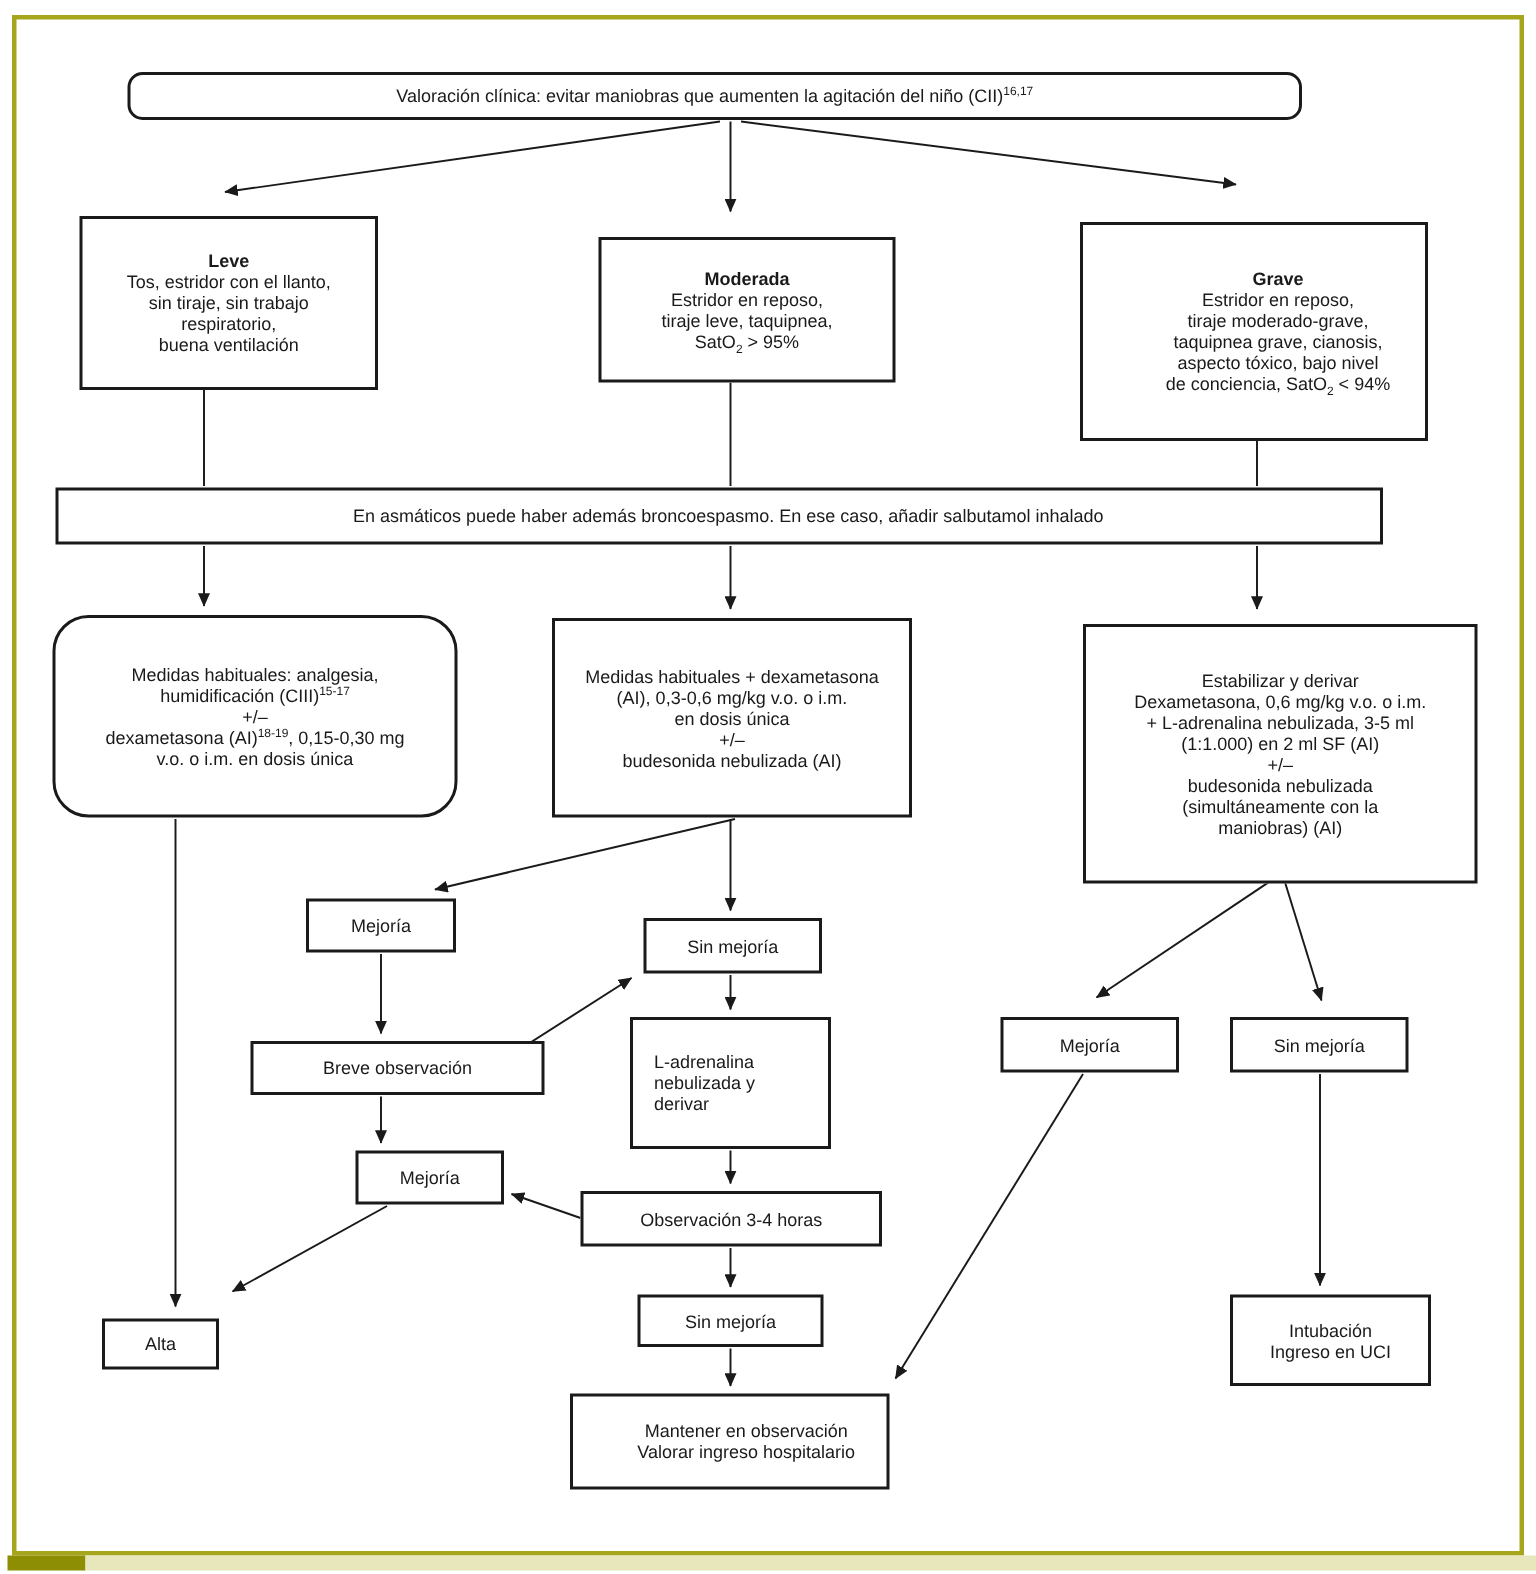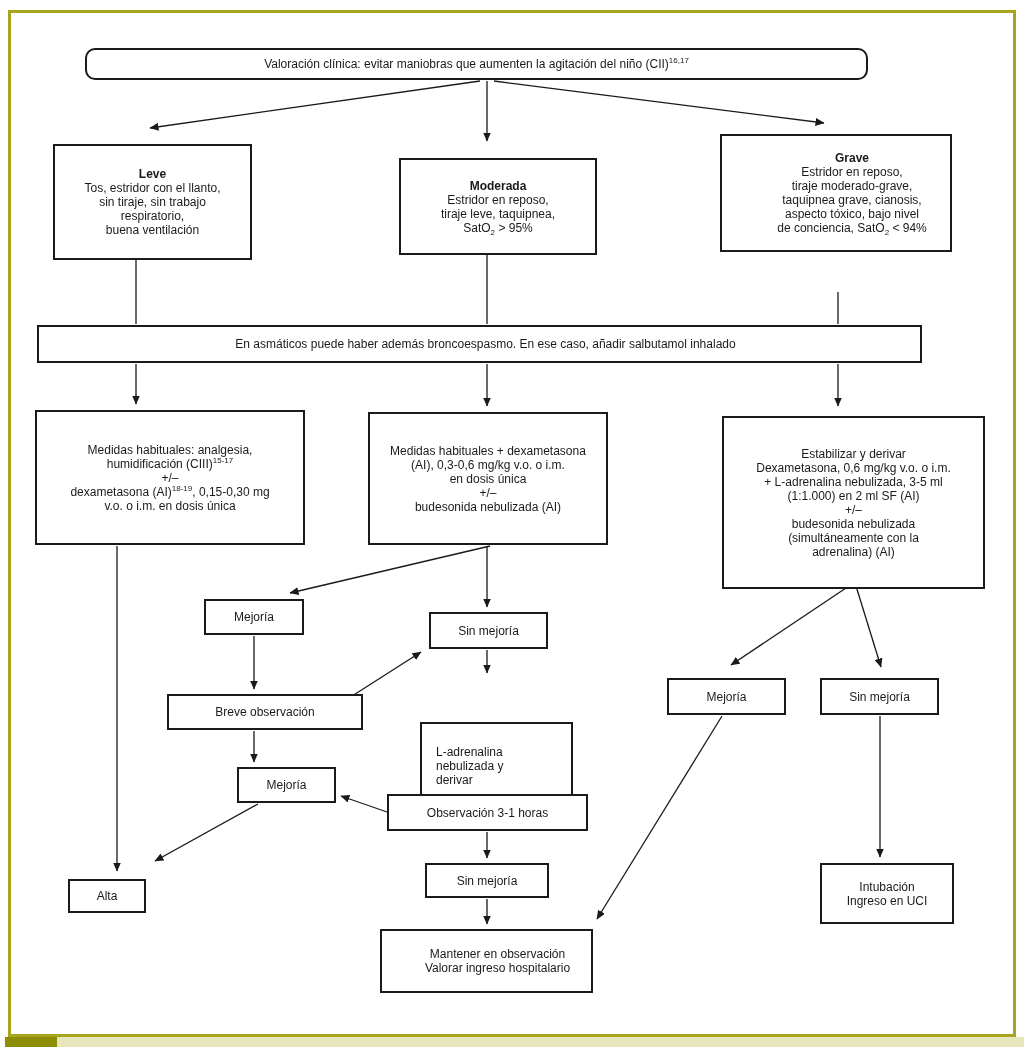--- a/index.html
+++ b/index.html
@@ -14,29 +14,29 @@
         text-align:center;font-size:12px;line-height:14px;}
   .node .ttl{font-weight:bold;}
   .node sup{font-size:8px;line-height:0;vertical-align:super;}
   .node sub{font-size:8px;line-height:0;vertical-align:sub;}
   .node.left{align-items:flex-start;text-align:left;padding-left:14px;}
   svg.wires{position:absolute;left:0;top:0;pointer-events:none;}
   
   #n-valoracion{left:85px;top:48px;width:783px;height:32px;border-radius:10px;}
   #n-leve{left:53px;top:144px;width:199px;height:116px;}
   #n-moderada{left:399px;top:158px;width:198px;height:97px;}
-  #n-grave{left:720px;top:134px;width:232px;height:118px;padding-left:32px;}
+  #n-grave{left:720px;top:148px;width:232px;height:146px;padding-left:32px;}
   #n-asmaticos{left:37px;top:325px;width:885px;height:38px;padding-left:12px;}
-  #n-tx-leve{left:35px;top:410px;width:270px;height:135px;}
+  #n-tx-leve{left:35px;top:410px;width:270px;height:135px;border-radius:24px;}
   #n-tx-moderada{left:368px;top:412px;width:240px;height:133px;}
   #n-tx-grave{left:722px;top:416px;width:263px;height:173px;}
   #n-mejoria-1{left:204px;top:599px;width:100px;height:36px;}
   #n-sin-mejoria-1{left:429px;top:612px;width:119px;height:37px;}
   #n-breve-obs{left:167px;top:694px;width:196px;height:36px;}
-  #n-l-adrenalina{left:420px;top:678px;width:153px;height:88px;margin-top:44px;}
+  #n-l-adrenalina{left:420px;top:678px;width:134px;height:88px;}
   #n-mejoria-2{left:237px;top:767px;width:99px;height:36px;}
   #n-observacion{left:387px;top:794px;width:201px;height:37px;}
   #n-sin-mejoria-2{left:425px;top:863px;width:124px;height:35px;}
   #n-mantener{left:380px;top:929px;width:213px;height:64px;padding-left:22px;}
   #n-alta{left:68px;top:879px;width:78px;height:34px;}
   #n-mejoria-3{left:667px;top:678px;width:119px;height:37px;}
   #n-sin-mejoria-3{left:820px;top:678px;width:119px;height:37px;}
   #n-intubacion{left:820px;top:863px;width:134px;height:61px;}
 </style>
 </head>
@@ -130,21 +130,21 @@
 </div>
 
 <div class="node" id="n-tx-grave">
   <div>Estabilizar y derivar</div>
   <div>Dexametasona, 0,6 mg/kg v.o. o i.m.</div>
   <div>+ L-adrenalina nebulizada, 3-5 ml</div>
   <div>(1:1.000) en 2 ml SF (AI)</div>
   <div>+/–</div>
   <div>budesonida nebulizada</div>
   <div>(simultáneamente con la</div>
-  <div>adrenalina) (AI)</div>
+  <div>maniobras) (AI)</div>
 </div>
 
 <div class="node" id="n-mejoria-1">
   <div>Mejoría</div>
 </div>
 
 <div class="node" id="n-sin-mejoria-1">
   <div>Sin mejoría</div>
 </div>
 
@@ -156,21 +156,21 @@
   <div>L-adrenalina</div>
   <div>nebulizada y</div>
   <div>derivar</div>
 </div>
 
 <div class="node" id="n-mejoria-2">
   <div>Mejoría</div>
 </div>
 
 <div class="node" id="n-observacion">
-  <div>Observación 3-1 horas</div>
+  <div>Observación 3-4 horas</div>
 </div>
 
 <div class="node" id="n-sin-mejoria-2">
   <div>Sin mejoría</div>
 </div>
 
 <div class="node" id="n-mantener">
   <div>Mantener en observación</div>
   <div>Valorar ingreso hospitalario</div>
 </div>

